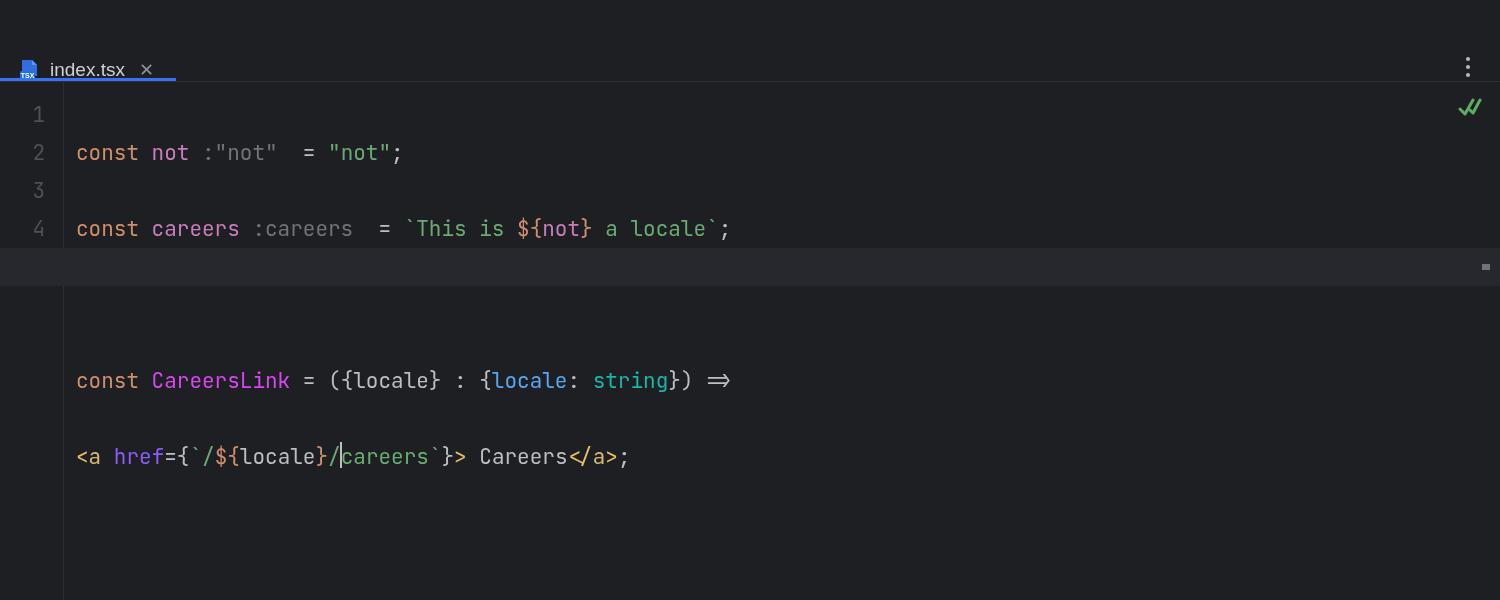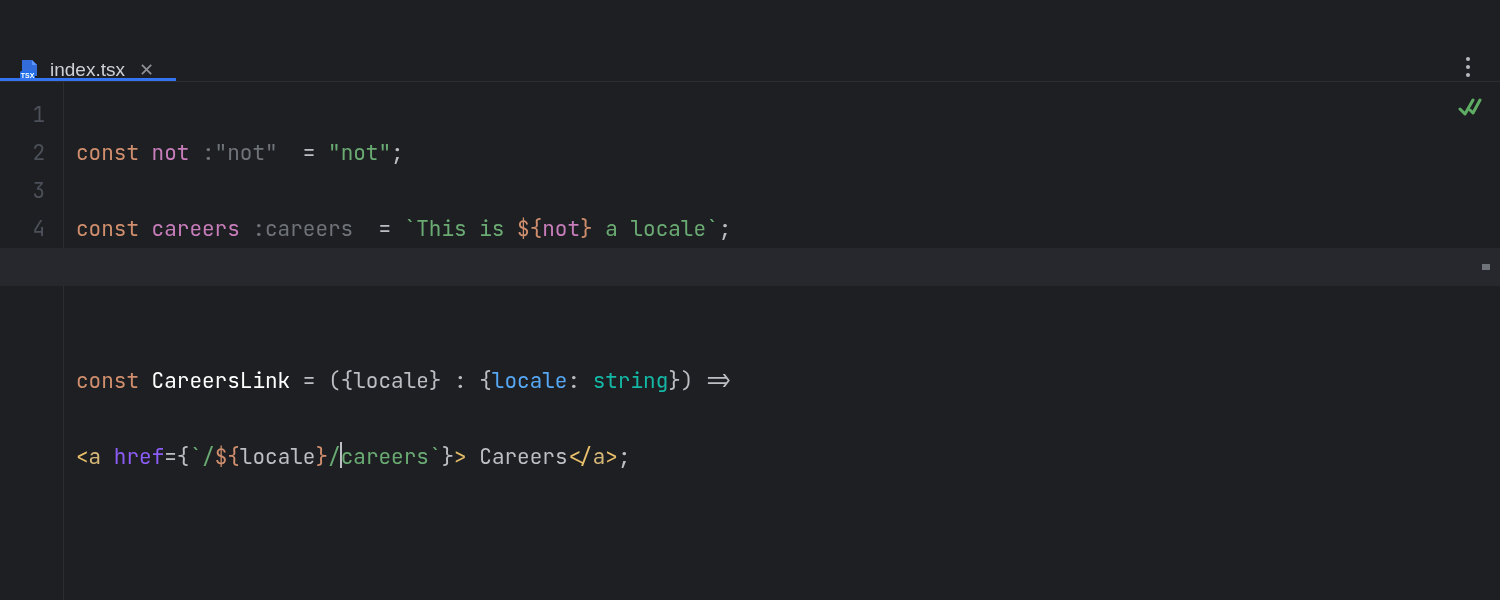--- a/index.html
+++ b/index.html
@@ -113,21 +113,21 @@
     width: 2px;
     height: 26px;
     background: #bcbec4;
     vertical-align: -4px;
     margin: 0 -1px;
   }
 
   
   .kw   { color: #cf8e6d; }          
   .def  { color: #c77dba; }  
-  .deffn{ color: #ffffff; }          
+  .deffn{ color: #d946ef; }          
   .type { color: #6f737a; }          
   .op   { color: #bcbec4; }
   .str  { color: #6aab73; }          
   .tmpl { color: #cf8e6d; }          
   .param{ color: #56a8f5; }          
   .ptype{ color: #14b8a6; }          
   .tag-angle { color: #e8bf6a; }     
   .tag-name  { color: #d5b778; }     
   .attr { color: #8b5cf6; }          
   .txt  { color: #bcbec4; }

